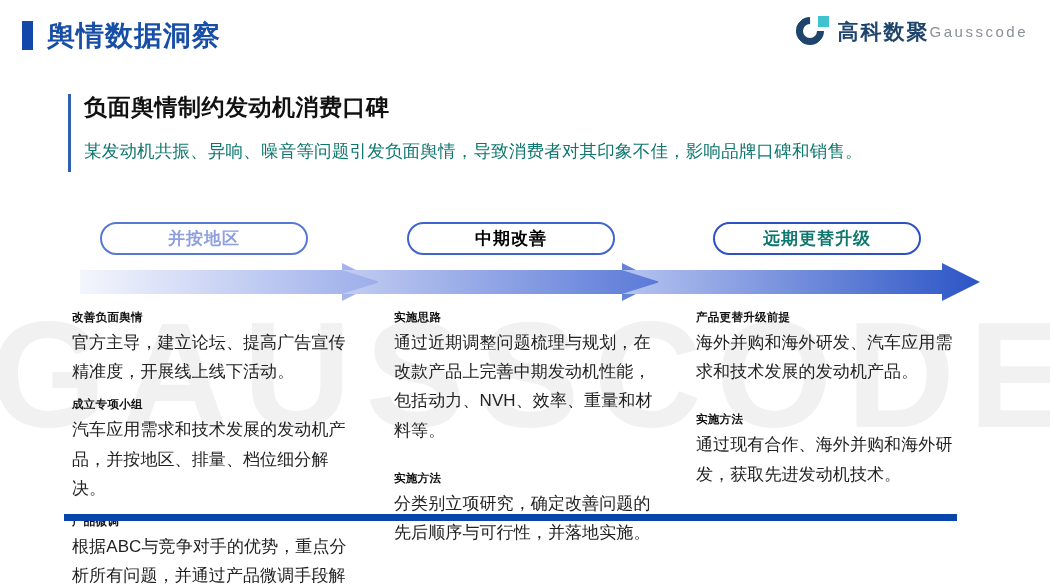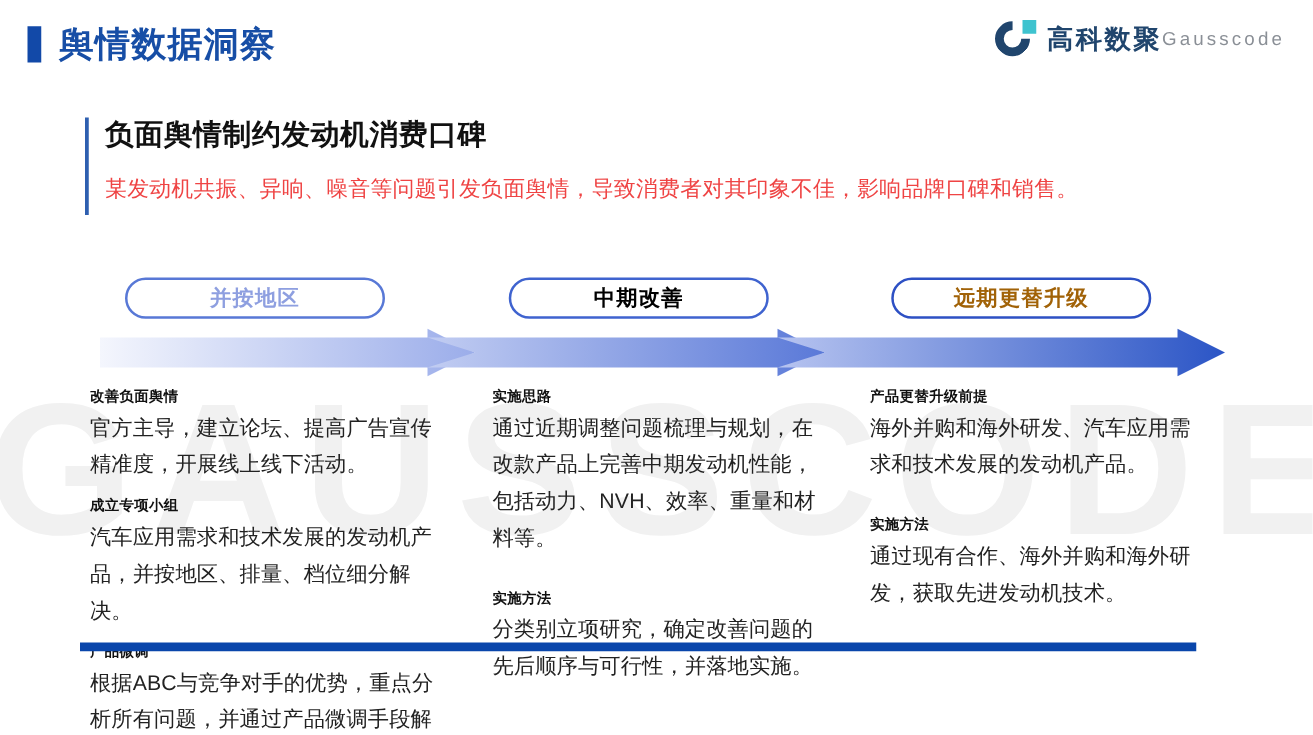--- a/index.html
+++ b/index.html
@@ -61,35 +61,35 @@
   
   .lead { position:absolute; left:68px; top:92px; width:890px; z-index:3; padding-left:16px; }
   .lead::before {
     content:""; position:absolute; left:0; top:2px;
     width:3px; height:78px; background:#2e5fb0;
   }
   .lead-title {
     font-size:23px; font-weight:700; color:#111; letter-spacing:0.5px;
   }
   .lead-sub {
-    margin-top:16px; font-size:17.5px; color:#ef4444; letter-spacing:0.2px;
+    margin-top:16px; font-size:17.5px; color:#0f766e; letter-spacing:0.2px;
   }
 
   
   .pill {
     position:absolute; z-index:3;
     height:33px; border-radius:17px;
     border:2px solid #4a6fd4;
     display:flex; align-items:center; justify-content:center;
     font-size:17px; font-weight:700; letter-spacing:1px;
     background:#ffffff;
   }
   .pill-1 { left:100px; top:222px; width:208px; color:#8e9fe0; border-color:#5878d6; }
   .pill-2 { left:407px; top:222px; width:208px; color:#000000; border-color:#3f63cf; }
-  .pill-3 { left:713px; top:222px; width:208px; color:#a16207; border-color:#2d50c4; }
+  .pill-3 { left:713px; top:222px; width:208px; color:#0f766e; border-color:#2d50c4; }
 
   
   .arrow-wrap { position:absolute; left:80px; top:262px; width:900px; height:40px; z-index:2; }
 
   
   .cols { position:absolute; left:68px; top:310px; width:920px; z-index:3; }
   .col { position:absolute; top:0; }
   .col-1 { left:4px;  width:285px; }
   .col-2 { left:326px; width:265px; }
   .col-3 { left:628px; width:265px; }

